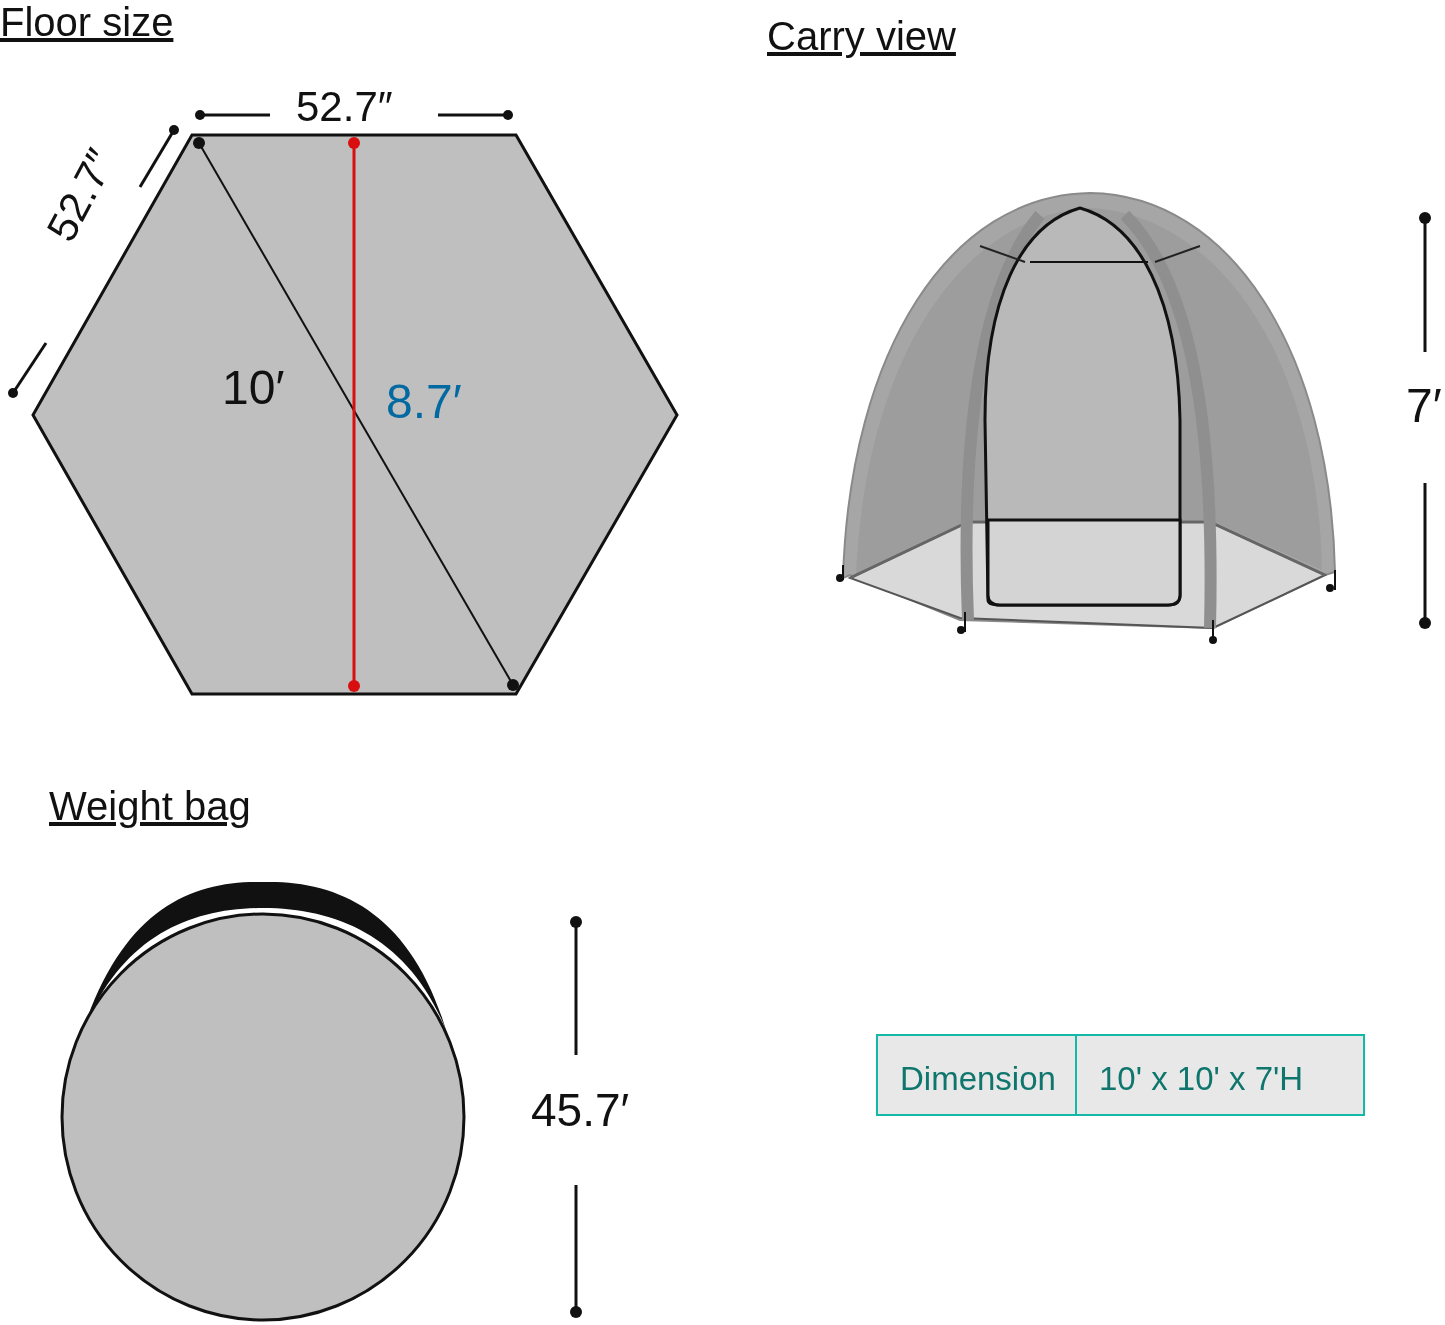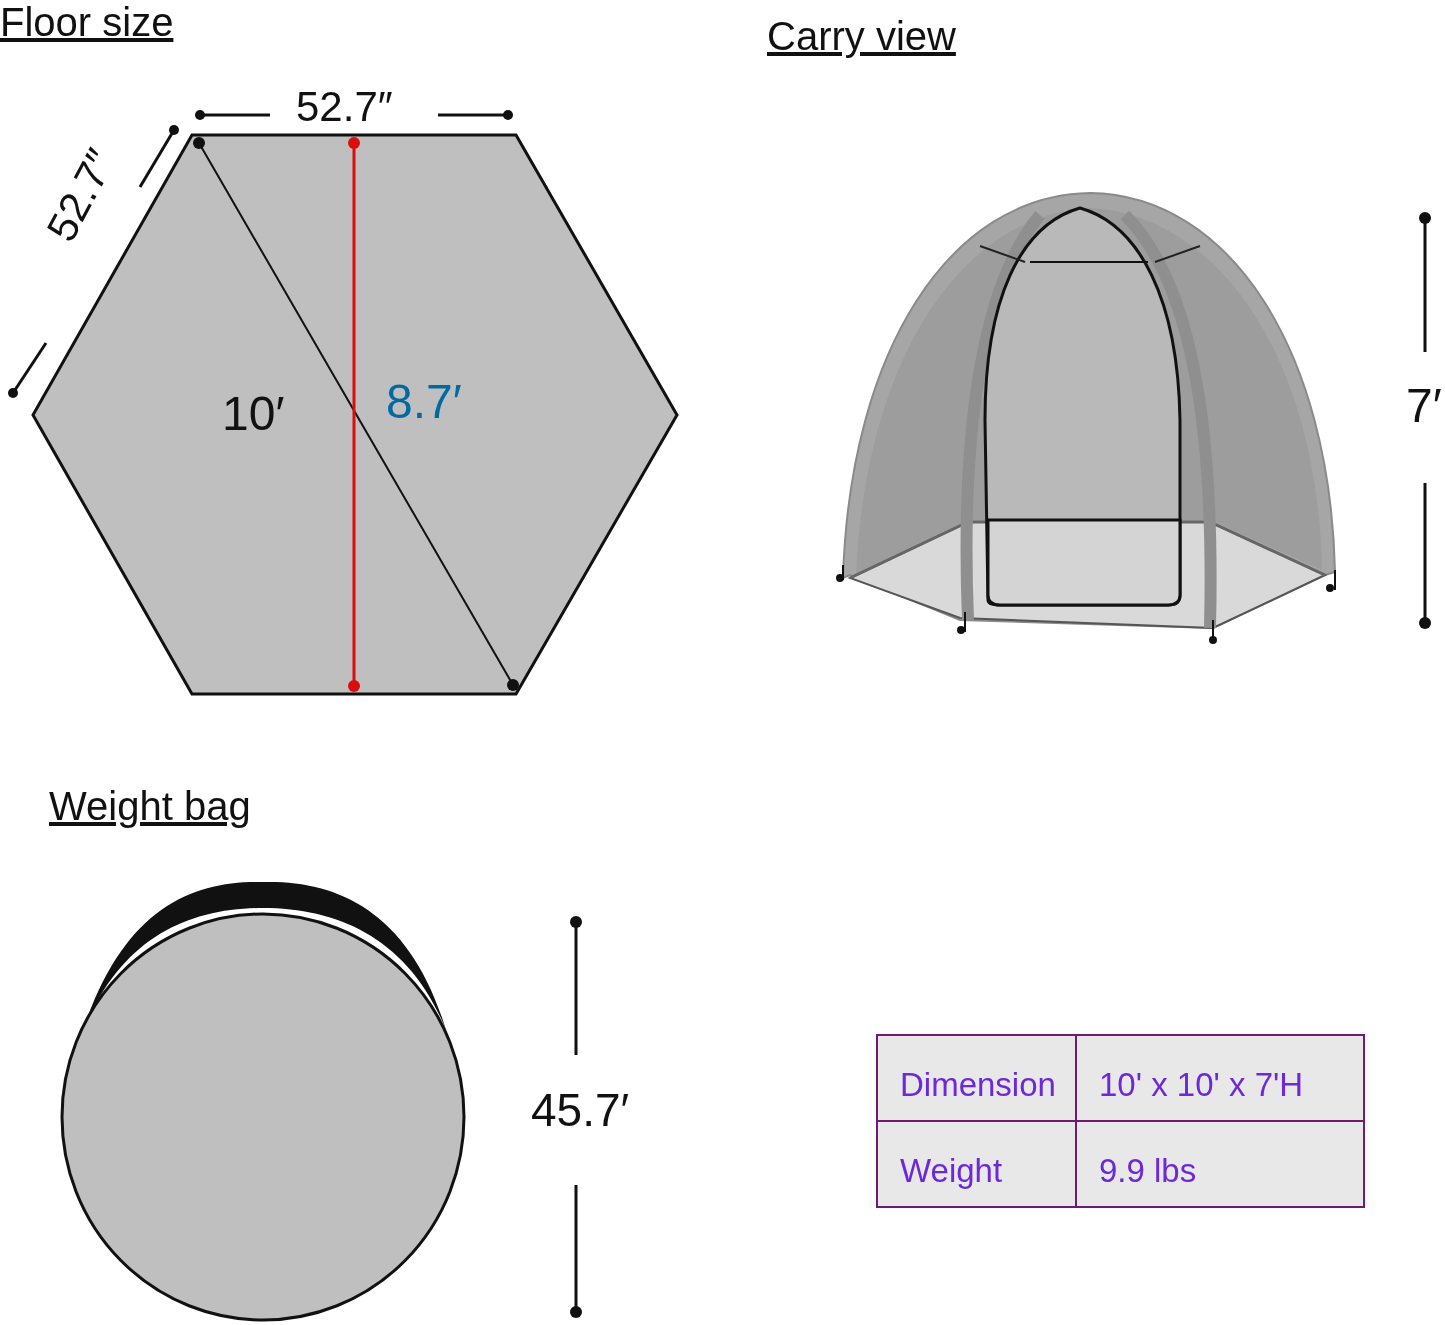--- a/index.html
+++ b/index.html
@@ -3,21 +3,21 @@
 <meta charset="utf-8">
 <style>
   html, body { margin: 0; padding: 0; background: #ffffff; }
   body { width: 1445px; height: 1325px; position: relative; overflow: hidden;
          font-family: "Liberation Sans", "DejaVu Sans", sans-serif; color: #111; }
   .title { position: absolute; font-size: 40px; font-weight: 400; letter-spacing: 0px; white-space: nowrap; line-height: 1; text-decoration: underline; }
   .dim { position: absolute; font-size: 48px; line-height: 1; white-space: nowrap; }
   svg.layer { position: absolute; left: 0; top: 0; }
   table.spec { position: absolute; left: 876px; top: 1034px; width: 489px; border-collapse: collapse;
                background: #e8e8e8; font-size: 33px; }
-  table.spec td { border: 2px solid #701a75; height: 70px; padding: 14px 0 0 22px; color: #6d28d9; }
+  table.spec td { border: 2px solid #14b8a6; height: 70px; padding: 8px 0 0 22px; color: #0f766e; }
   table.spec td.k { width: 175px; }
 </style>
 </head>
 <body>
 
 <div class="title" style="left:0px; top:2px;">Floor size</div>
 <div class="title" style="left:767px; top:16px;">Carry view</div>
 <div class="title" style="left:49px; top:786px;">Weight bag</div>
 
 <svg class="layer" width="1445" height="1325">
@@ -38,21 +38,21 @@
   <circle cx="199" cy="143" r="6" fill="#111"></circle>
   <circle cx="513" cy="685" r="6" fill="#111"></circle>
 
   <line x1="354" y1="143" x2="354" y2="686" stroke="#d90f0f" stroke-width="3"></line>
   <circle cx="354" cy="143" r="6" fill="#d90f0f"></circle>
   <circle cx="354" cy="686" r="6" fill="#d90f0f"></circle>
 </svg>
 
 <div class="dim" style="left:296px; top:86px; font-size:42px;">52.7″</div>
 <div class="dim" style="left:40px; top:228px; font-size:42px; transform: rotate(-62deg); transform-origin: left top;">52.7″</div>
-<div class="dim" style="left:222px; top:390px;">10′</div>
+<div class="dim" style="left:222px; top:364px;">10′</div>
 <div class="dim" style="left:386px; top:378px; color:#0369a1;">8.7′</div>
 
 <svg class="layer" width="1445" height="1325">
 
   <path d="M843,578 C850,350 950,195 1090,193 C1230,195 1330,350 1335,572 L1325,575 L1213,628 L960,620 L850,575 Z" fill="#a6a6a6" stroke="#8a8a8a" stroke-width="2"></path>
 
   <path d="M856,575 C866,360 960,215 1090,208 C1220,215 1318,360 1322,570 L1210,520 L970,520 Z" fill="#9d9d9d"></path>
 
   <polygon points="850,578 968,522 1210,522 1325,575 1213,628 960,618" fill="#d9d9d9" stroke="#555" stroke-width="2"></polygon>
 
@@ -97,18 +97,14 @@
   <circle cx="576" cy="1312" r="6" fill="#111"></circle>
 </svg>
 <div class="dim" style="left:519px; top:1087px; font-size:46px;margin-left:12px;">45.7′</div>
 
 <table class="spec">
   <tbody>
       <tr>
     <td class="k">Dimension</td>
     <td>10' x 10' x 7'H</td>
   </tr>
-  <tr>
-    <td class="k">Weight</td>
-    <td>9.9 lbs</td>
-  </tr>
 </tbody>
   </table>
 
 </body></html>

